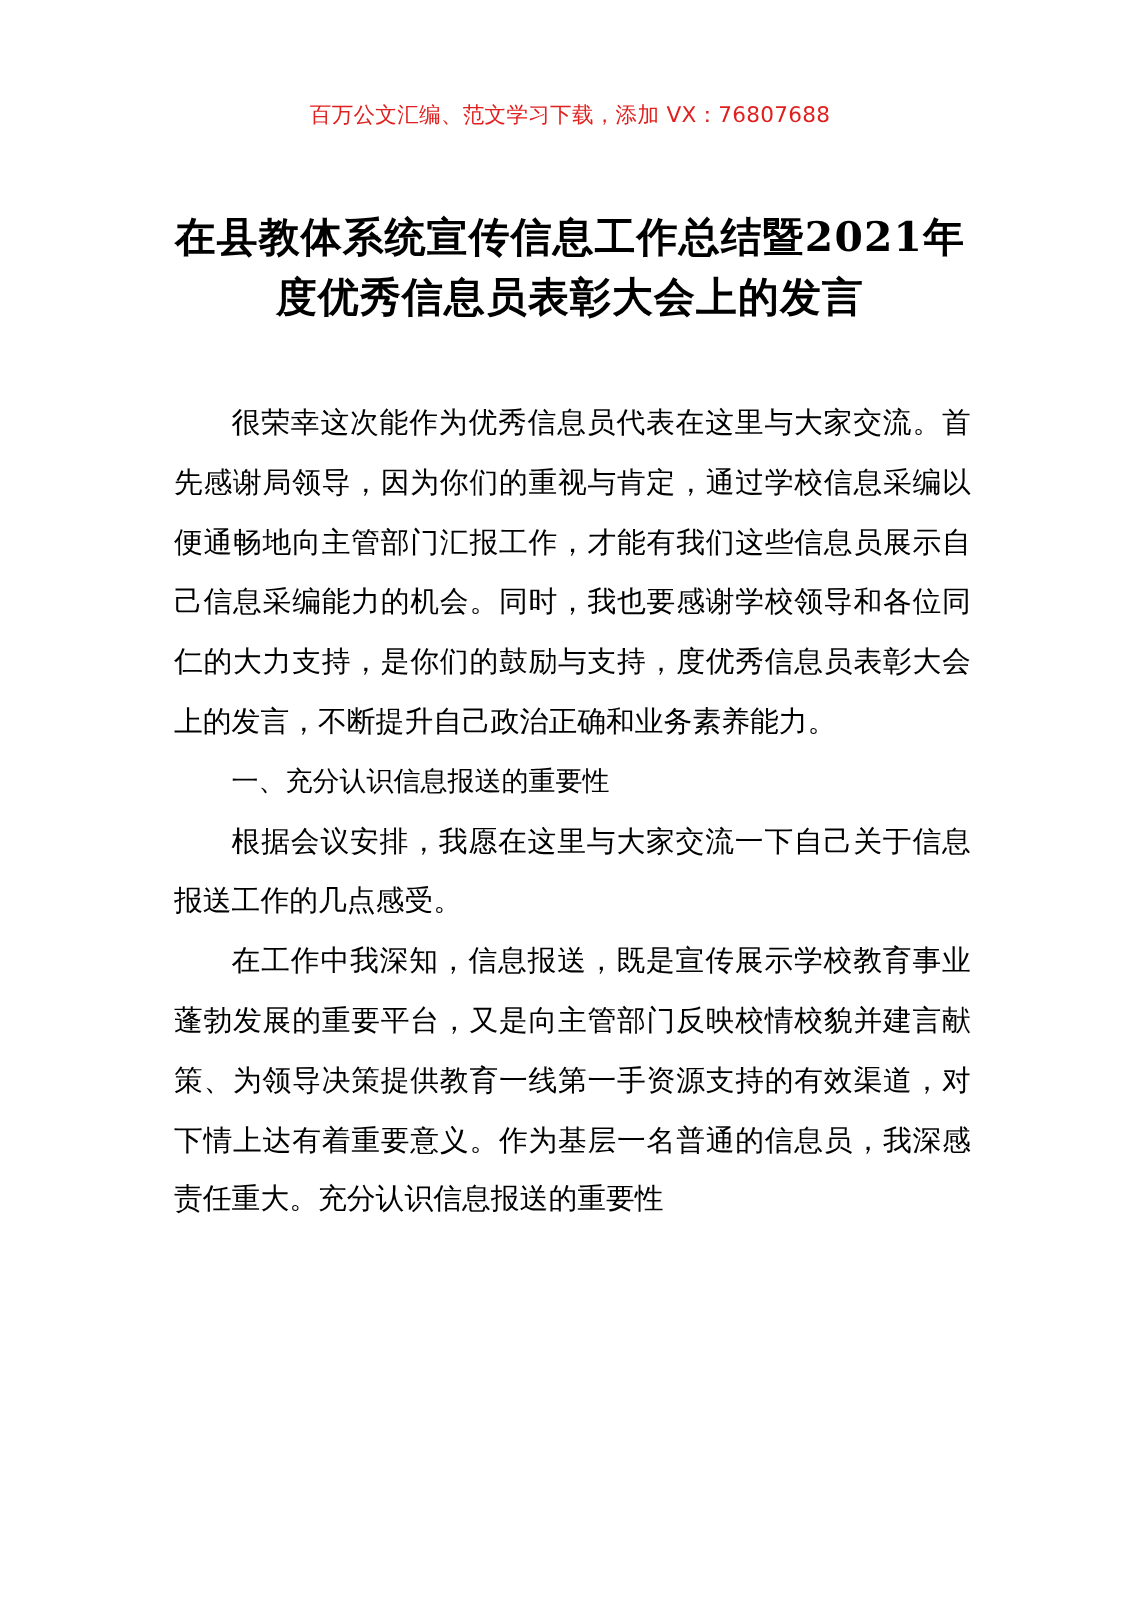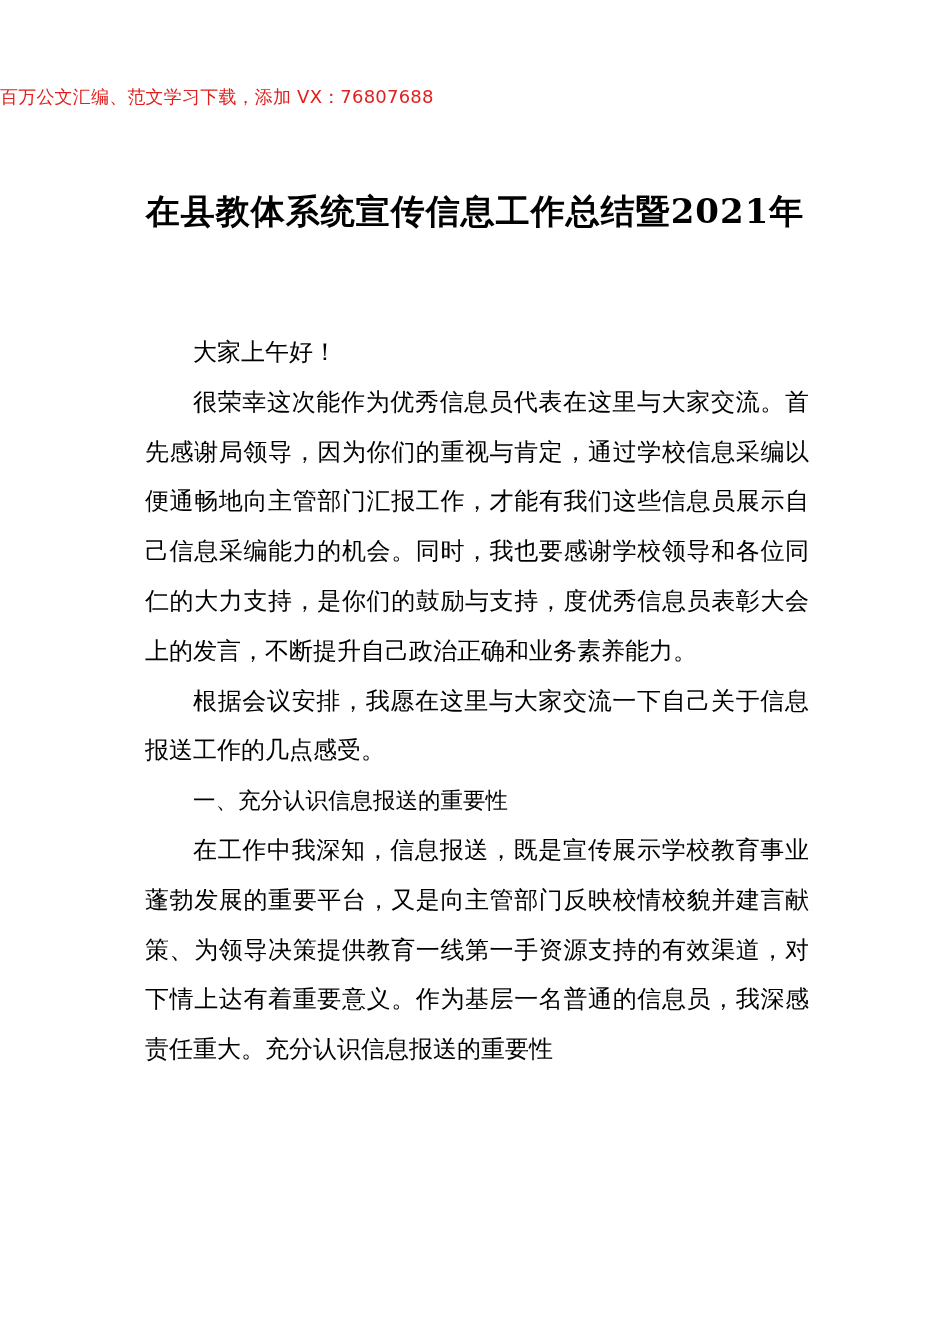--- a/index.html
+++ b/index.html
@@ -13,30 +13,30 @@
       position: relative;
       overflow: hidden;
       font-family: "DejaVu Sans", "Liberation Sans", sans-serif;
       color: #000000;
     }
     .watermark {
       position: absolute;
       top: 84px;
       left: 0;
       width: 950px;
-      text-align: left;
+      text-align: center;
       font-size: 18px;
       line-height: 26px;
       color: #e0201f;
       font-family: "DejaVu Sans", "Liberation Sans", sans-serif;
       letter-spacing: 0.2px;
     }
     .title {
       position: absolute;
-      top: 186px;
+      top: 173px;
       left: 145px;
       width: 660px;
       text-align: center;
       font-family: "DejaVu Serif", "Liberation Serif", serif;
       font-size: 34px;
       line-height: 50px;
       font-weight: bold;
       letter-spacing: 1px;
     }
     .title .line { display: block; white-space: nowrap; }
@@ -58,21 +58,21 @@
     .para.no-indent { text-indent: 0; }
     .para.heading { font-size: 22.5px; }
   </style>
 </head>
 <body>
 
 <div class="watermark">百万公文汇编、范文学习下载，添加 VX：76807688</div>
 
 <div class="title">
   <span class="line">在县教体系统宣传信息工作总结暨2021年</span>
+  <span class="line">度优秀信息员表彰大会上的发言</span>
 </div>
 
 <div class="body">
-  <p class="para">大家上午好！</p>
   <p class="para">很荣幸这次能作为优秀信息员代表在这里与大家交流。首先感谢局领导，因为你们的重视与肯定，通过学校信息采编以便通畅地向主管部门汇报工作，才能有我们这些信息员展示自己信息采编能力的机会。同时，我也要感谢学校领导和各位同仁的大力支持，是你们的鼓励与支持，度优秀信息员表彰大会上的发言，不断提升自己政治正确和业务素养能力。</p>
+  <p class="para heading">一、充分认识信息报送的重要性</p>
   <p class="para">根据会议安排，我愿在这里与大家交流一下自己关于信息报送工作的几点感受。</p>
-  <p class="para heading">一、充分认识信息报送的重要性</p>
   <p class="para">在工作中我深知，信息报送，既是宣传展示学校教育事业蓬勃发展的重要平台，又是向主管部门反映校情校貌并建言献策、为领导决策提供教育一线第一手资源支持的有效渠道，对下情上达有着重要意义。作为基层一名普通的信息员，我深感责任重大。充分认识信息报送的重要性</p>
 </div>
 
 </body></html>

